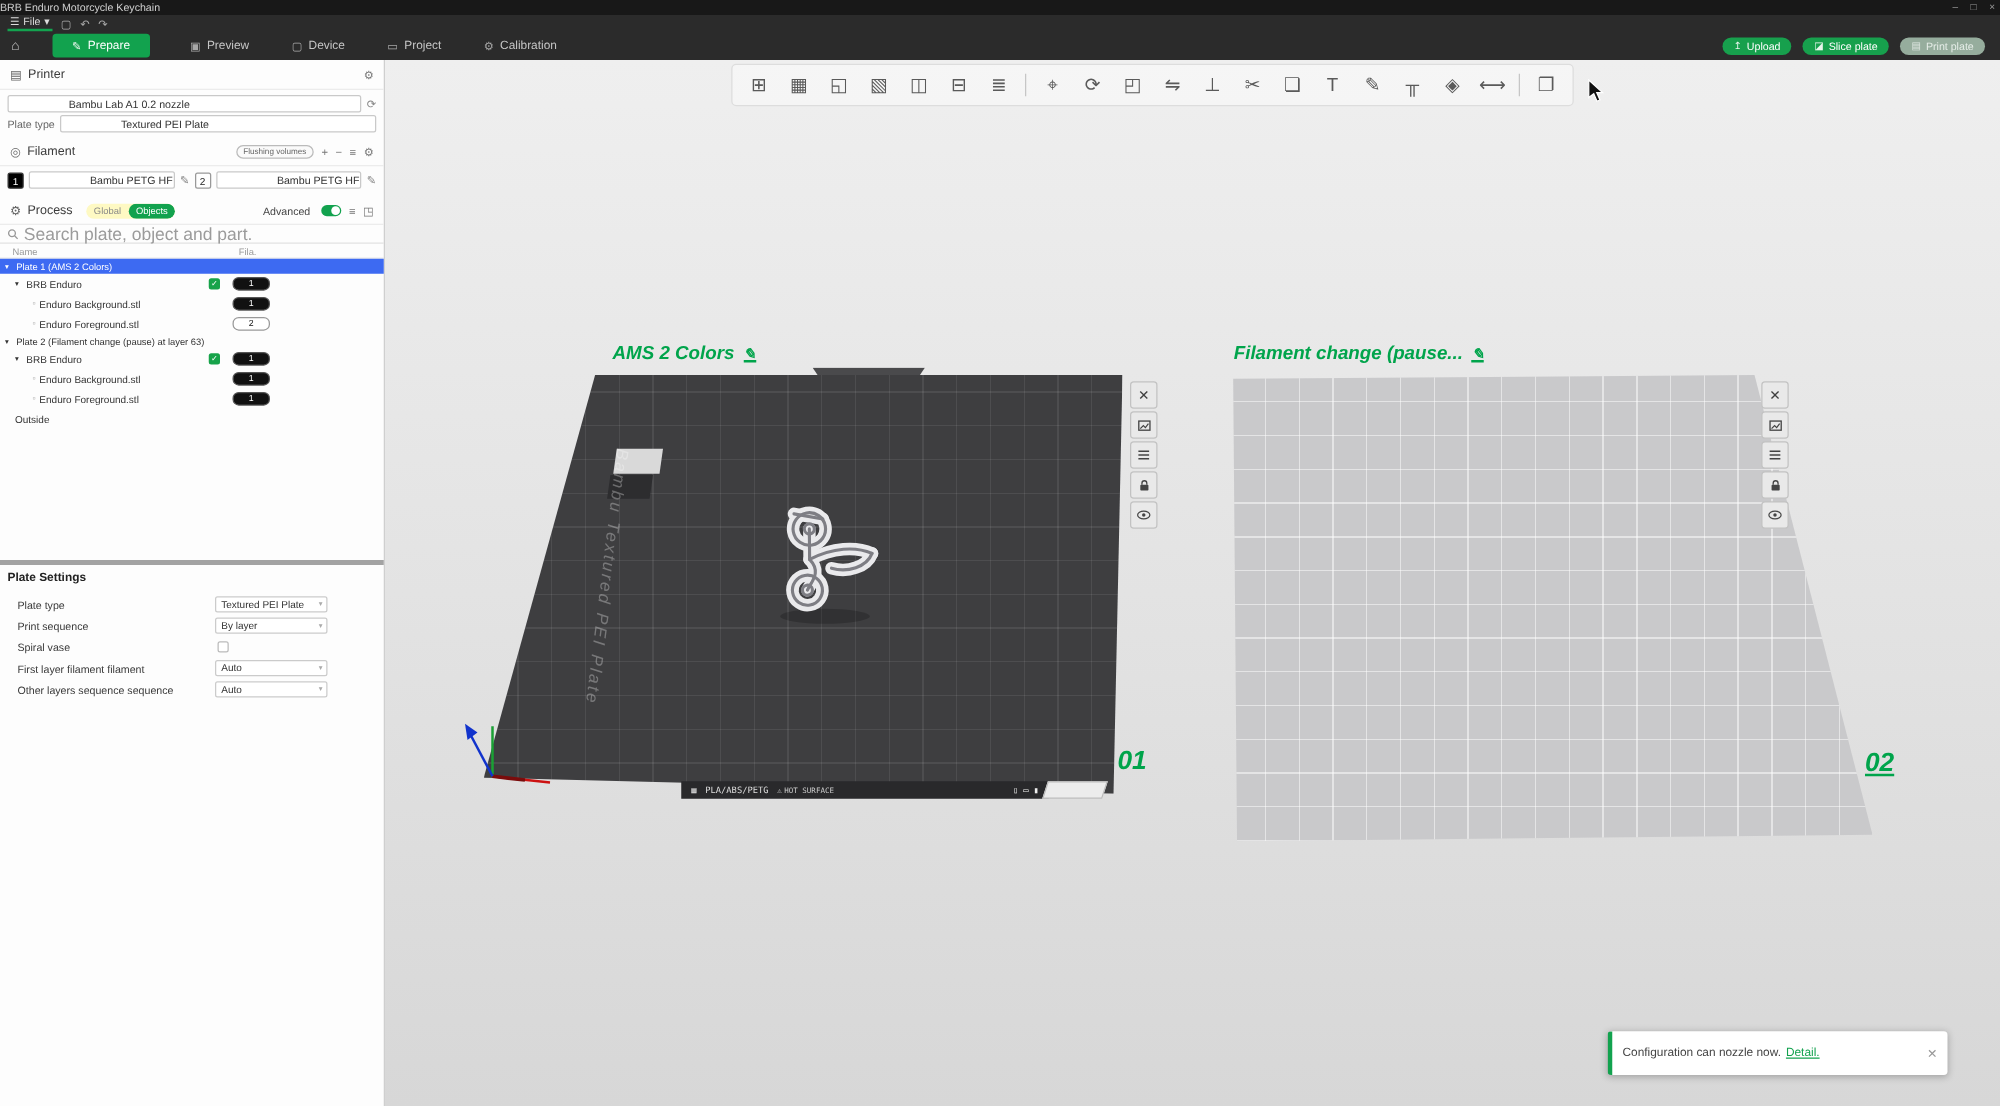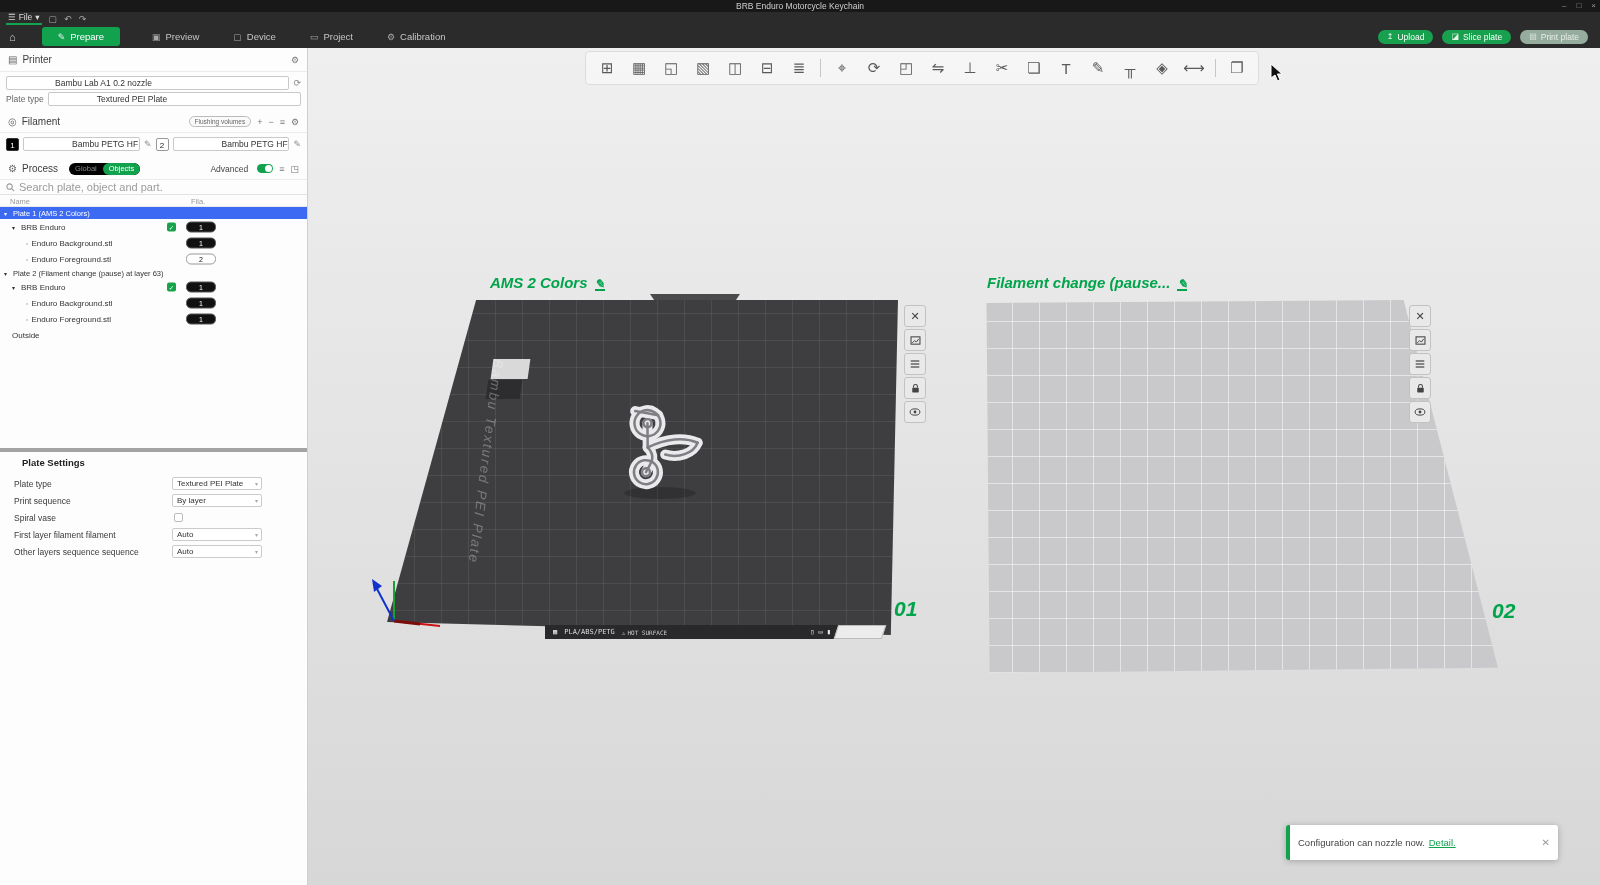--- a/index.html
+++ b/index.html
@@ -1,20 +1,20 @@
 <!DOCTYPE html>
 <html><head>
 <meta charset="utf-8">
 <style>
   * { margin:0; padding:0; box-sizing:border-box; }
   html,body { width:1600px; height:885px; overflow:hidden; font-family:"Liberation Sans", sans-serif; background:#fff; }
 
   
   .titlebar { position:absolute; left:0; top:0; width:1600px; height:12px; background:#181818; color:#cfcfcf;
-              font-size:8.5px; line-height:12px; text-align:center; }
+              font-size:8.5px; line-height:12px; }
   .tb-controls { position:absolute; right:4px; top:0; display:flex; gap:10px; color:#9a9a9a; font-size:8px; }
 
   
   .menubar { position:absolute; left:0; top:12px; width:1600px; height:36px; background:#2b2b2b; }
   .file-row { position:absolute; left:0; top:0; height:13px; display:flex; align-items:center; gap:7px; padding-left:6px;
               color:#ddd; font-size:8.5px; }
   .file-menu { display:flex; align-items:center; gap:3px; border-bottom:2px solid #13a34f; padding:0 2px 1px 2px; cursor:pointer; }
   .mini-ic { color:#aaa; font-size:9px; cursor:pointer; }
   .tab-row { position:absolute; left:0; top:13px; right:0; bottom:0; display:flex; align-items:center; }
   .home-ic { margin-left:9px; color:#c9c9c9; font-size:11px; cursor:pointer; }
@@ -39,47 +39,47 @@
   .sel-box { border:1px solid #c9c9c9; border-radius:2px; height:14px; font-size:8.5px; color:#333; display:flex;
              align-items:center; gap:4px; padding:0 4px; background:#fff; white-space:nowrap; overflow:hidden; cursor:pointer; }
   .row-pad { display:flex; align-items:center; gap:4px; margin:4px 6px 2px 6px; }
   .row-pad2 { display:flex; align-items:center; gap:4px; margin:2px 6px 5px 6px; }
   .lab { font-size:8.5px; color:#666; }
   .grow { flex:1;padding-left:48px; }
   .pencil-ic { color:#888; font-size:9px; cursor:pointer; }
   .swatch { width:13px; height:13px; background:#000; color:#fff; font-size:8px; text-align:center; line-height:13px;
             border-radius:2px; border:1px solid #333; cursor:pointer; }
   .swatch.white { background:#fff; color:#222; border-color:#999; }
-  .pill { display:flex; border-radius:7px; overflow:hidden; font-size:7.5px; height:12px; margin-left:6px; background:#000000; }
+  .pill { display:flex; border-radius:7px; overflow:hidden; font-size:7.5px; height:12px; margin-left:6px; background:#fef9c3; }
   .pill .seg { padding:0 6px; line-height:12px; color:#888; cursor:pointer; }
   .pill .seg.active { background:#12a24e; color:#fff; border-radius:7px; }
   .adv-lab { margin-left:auto; font-size:8.5px; color:#444; }
   .switch { width:16px; height:9px; border-radius:5px; background:#12a24e; position:relative; cursor:pointer; }
   .switch .knob { position:absolute; right:1px; top:1px; width:7px; height:7px; border-radius:50%; background:#fff; }
   .search-row { height:15px; border-bottom:1px solid #e2e2e2; display:flex; align-items:center; gap:4px; padding:0 6px; }
-  .search-row input { border:none; outline:none; flex:1; font-size:11px; color:#333; background:transparent; font-family:inherit; }
+  .search-row input { border:none; outline:none; flex:1; font-size:14px; color:#333; background:transparent; font-family:inherit; }
   .search-row input::placeholder { color:#9b9b9b; }
   .thead { position:relative; height:12px; border-bottom:1px solid #e8e8e8; font-size:7.5px; color:#999; }
   .thead .c1 { position:absolute; left:10px; top:2px; }
   .thead .c2 { position:absolute; left:191px; top:2px; }
   .tree { position:relative; height:245px; border-bottom:4px solid #a3a3a3; }
   .trow { position:relative; height:16px; display:flex; align-items:center; font-size:8px; color:#333; padding-left:4px; cursor:pointer; }
   .trow.plate { height:12px; font-size:7.5px; }
   .trow.sel { background:#3d6af2; color:#fff; }
   .trow .caret { width:9px; font-size:6px; color:inherit; }
   .trow.lvl1 { padding-left:12px; }
   .trow.lvl2 { padding-left:26px; }
   .part-ic { font-size:7px; color:#999; margin-right:3px; }
   .cbx { position:absolute; left:167px; top:50%; transform:translateY(-50%); width:9px; height:9px; background:#17a34a;
          border-radius:2px; color:#fff; font-size:6.5px; line-height:9px; text-align:center; cursor:pointer; }
   .chip { position:absolute; left:186px; top:50%; transform:translateY(-50%); width:30px; height:11px; border-radius:5px;
           font-size:7px; line-height:10px; text-align:center; cursor:pointer; }
   .chip.dark { background:#111; color:#fff; border:1px solid #555; }
   .chip.light { background:#fff; color:#111; border:1px solid #999; }
-  .ps-title { height:18px; font-size:9.5px; font-weight:bold; color:#222; padding:5px 0 0 22px; }
+  .ps-title { height:18px; font-size:9.5px; font-weight:bold; color:#222; padding:5px 0 0 6px; }
   .ps-row { position:relative; height:17px; font-size:8.5px; color:#3a3a3a; }
   .ps-label { position:absolute; left:14px; top:3px; }
   .ps-ctl { position:absolute; left:172px; top:1px; width:90px; height:13px; border:1px solid #cbcbcb; border-radius:2px;
             font-size:8px; padding-left:4px; line-height:12px; background:#fff; color:#333; cursor:pointer; }
   .ps-ctl .ctl-caret { position:absolute; right:3px; top:0; color:#aaa; font-size:6px; }
   .ps-check { position:absolute; left:174px; top:3px; width:9px; height:9px; border:1px solid #bbb; border-radius:2px; background:#fff; cursor:pointer; }
 
   
   .viewport { position:absolute; left:308px; top:48px; width:1292px; height:837px;
               background:linear-gradient(180deg,#efefef 0%,#e2e2e2 55%,#d7d7d7 100%); overflow:hidden; }
@@ -114,21 +114,21 @@
             background-image:repeating-linear-gradient(90deg, rgba(255,255,255,.5) 0 1px, transparent 1px 27px),
                              repeating-linear-gradient(0deg, rgba(255,255,255,.5) 0 1px, transparent 1px 27px);
             clip-path:polygon(0.3% 0.8%, 81.6% 0%, 100% 98.6%, 0.9% 100%); cursor:pointer; }
 
   .plate-icons { position:absolute; display:flex; flex-direction:column; gap:2px; }
   .pi1 { left:596px; top:257px; } .pi2 { left:1101px; top:257px; }
   .pbtn { width:22px; height:22px; background:#e9e9e9; border:1px solid #c2c2c2; border-radius:3px; display:flex;
           align-items:center; justify-content:center; color:#3f3f3f; font-size:11px; cursor:pointer; }
 
   .platenum { position:absolute; font-size:21px; font-weight:bold; font-style:italic; color:#00a44b; }
-  .n1 { left:586px; top:549px; } .n2 { left:1184px; top:551px; }
+  .n1 { left:586px; top:549px; } .n2 { left:1184px; top:551px;text-decoration:underline; }
 
   .bike { position:absolute; }
   .bike1 { left:304px; top:345px; width:100px; height:110px; }
 
   .axes { position:absolute; left:58px; top:527px; }
 
   .toast { position:absolute; left:978px; top:777px; width:272px; height:35px; background:#fff; border-radius:3px;
            box-shadow:0 1px 6px rgba(0,0,0,.25); border-left:4px solid #12a24e; display:flex; align-items:center;
            padding:0 8px; gap:4px; font-size:9.5px; color:#444; }
   .toast .link { color:#12a24e; text-decoration:underline; cursor:pointer; }

